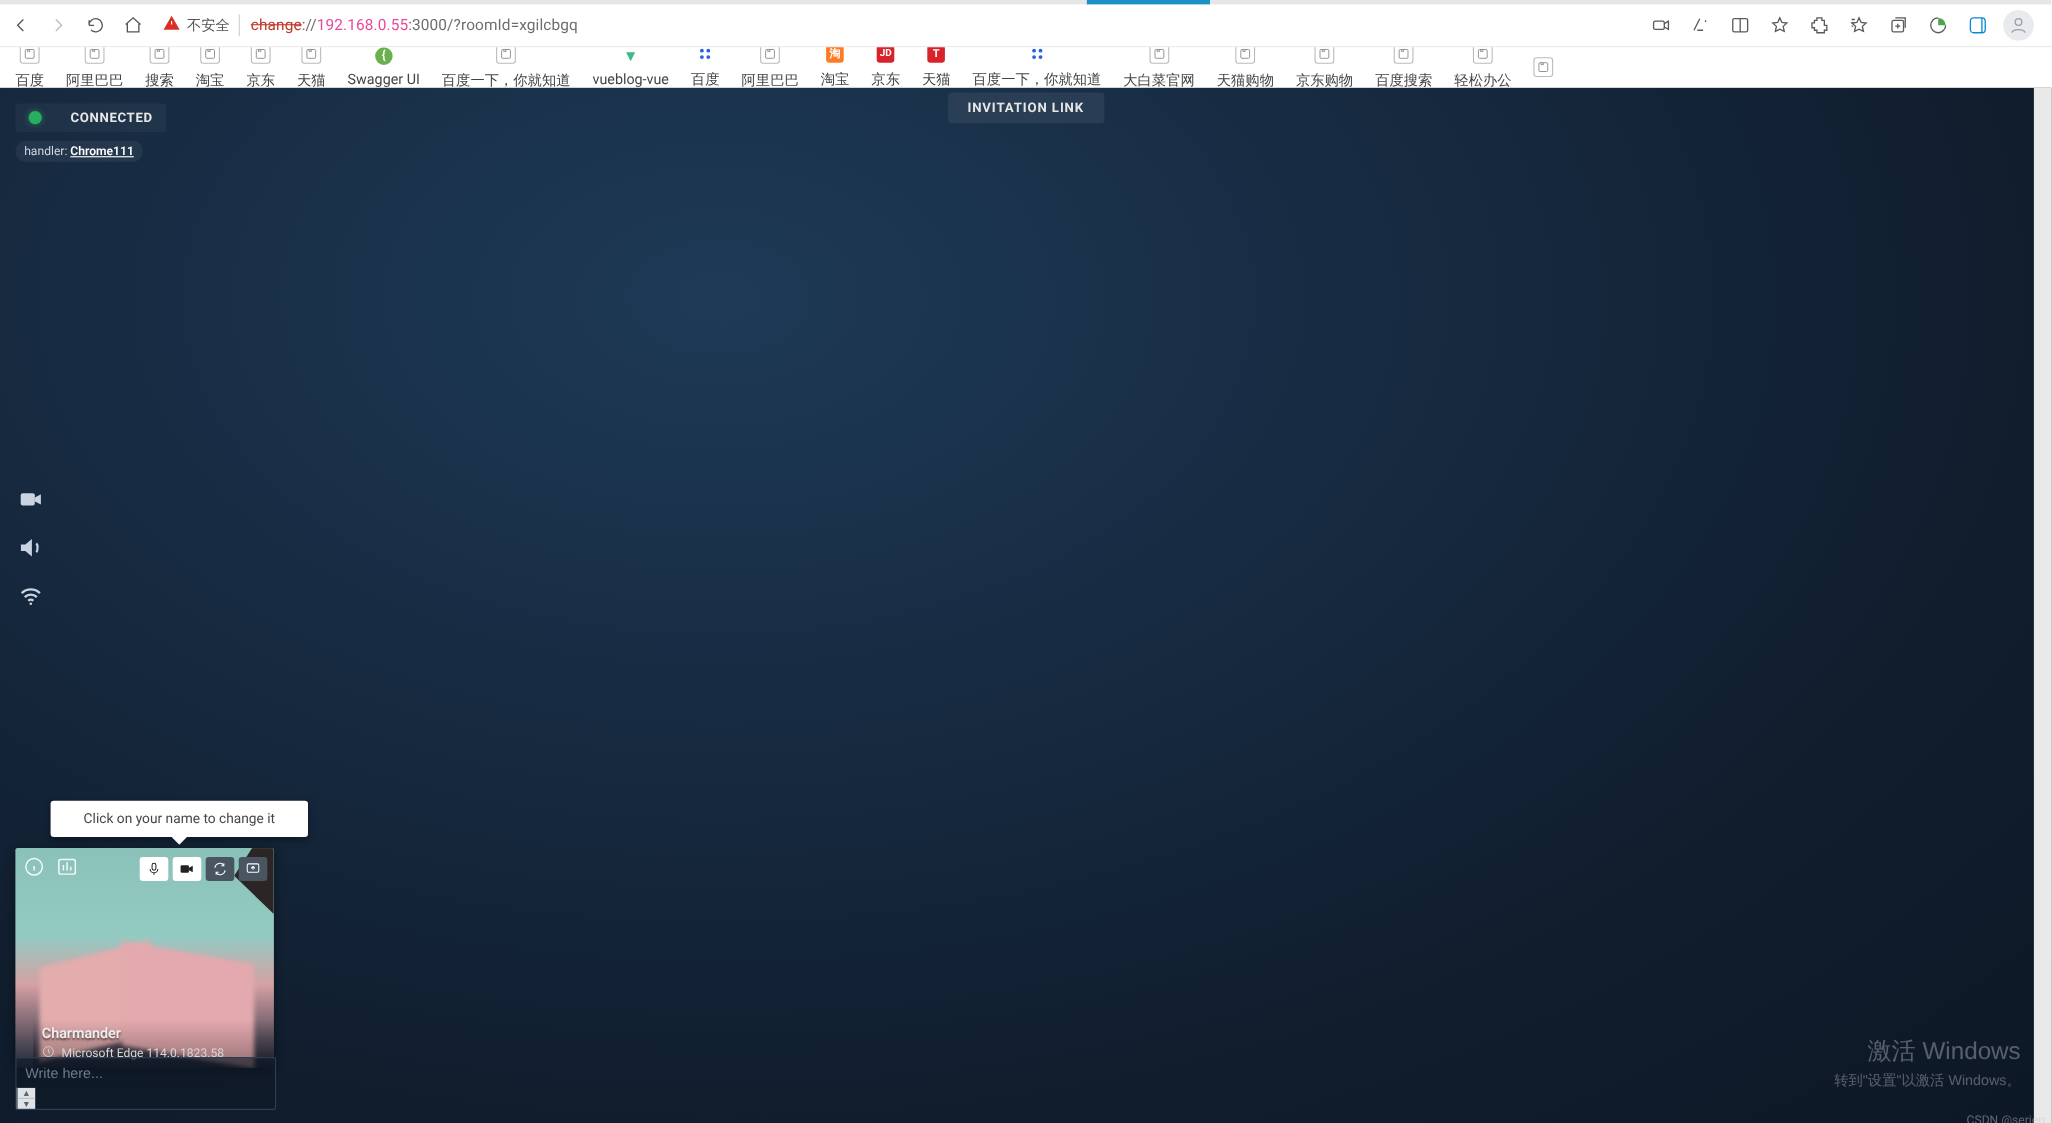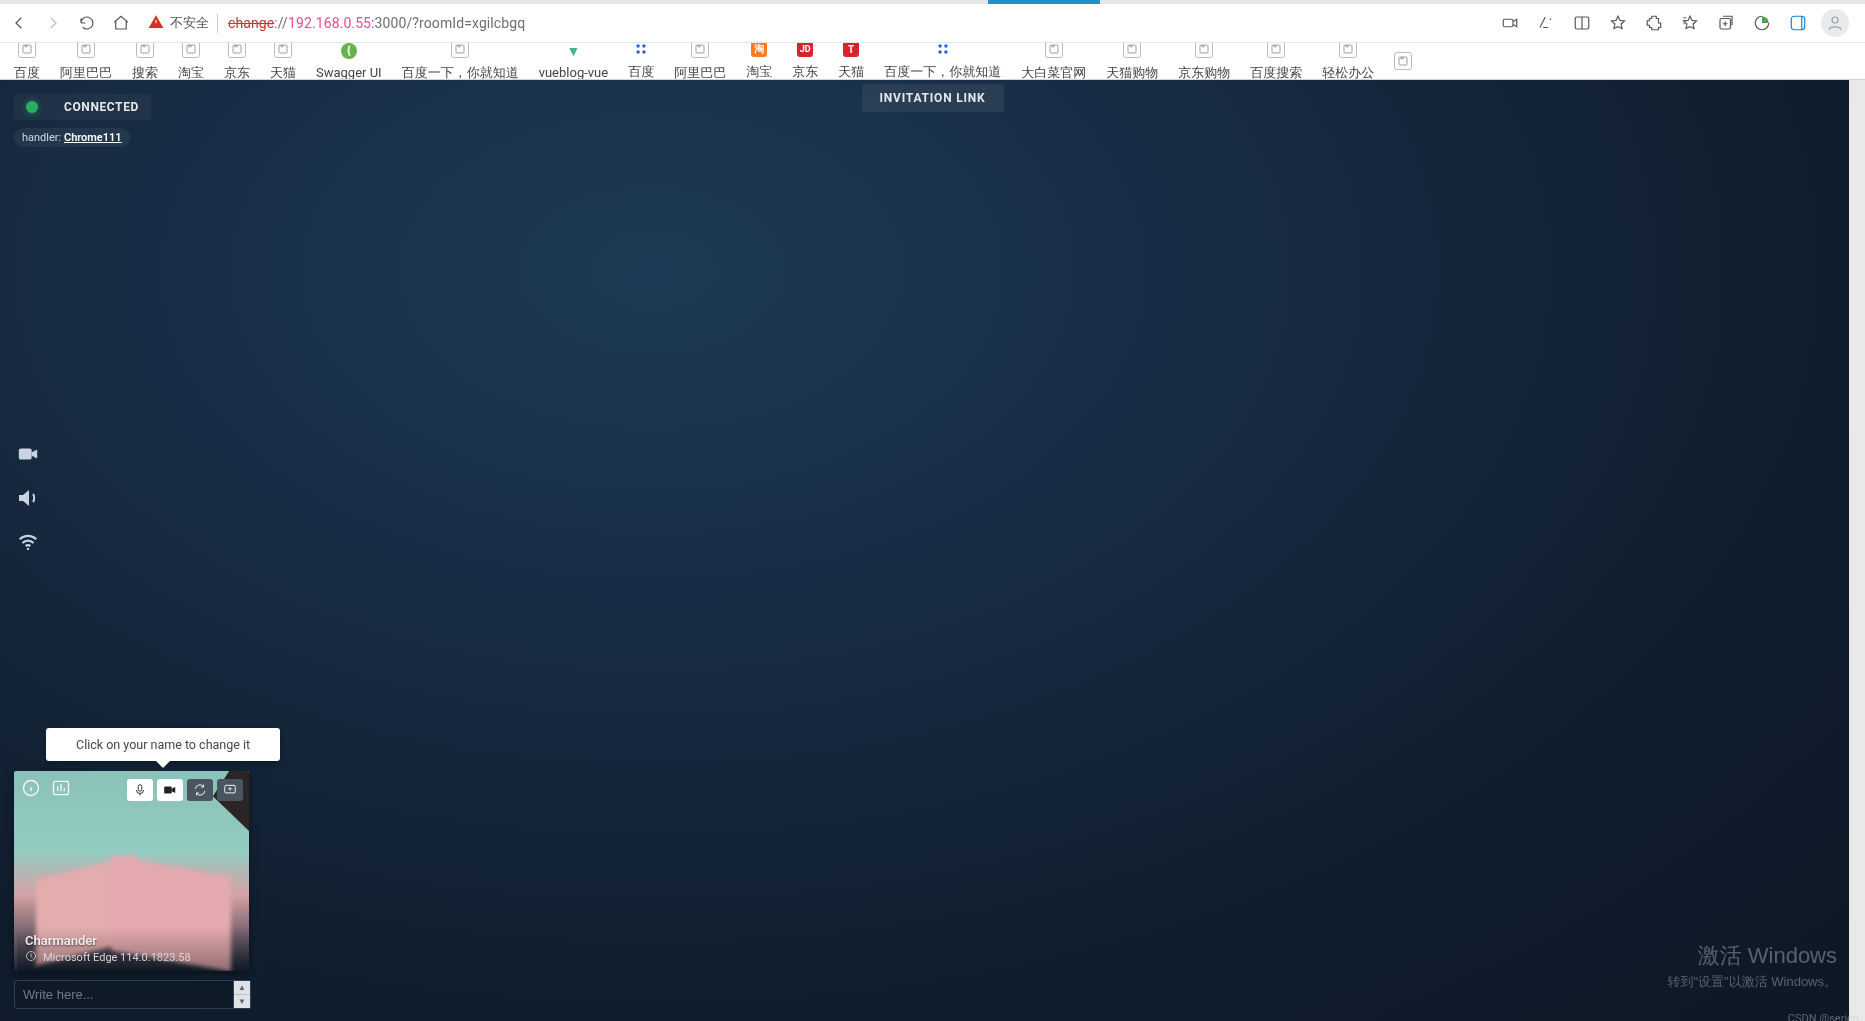--- a/index.html
+++ b/index.html
@@ -290,21 +290,21 @@
     color: #222;
     border-radius: 3px;
     cursor: pointer;
   }
   .pill-btn.dark {
     background: #4a5562;
     color: #fff;
   }
   .tile-overlay-bottom {
     position: absolute;
-    left: 3px; right: 0; bottom: 0;
+    left: 16px; right: 0; bottom: 0;
     padding: 6px 8px 6px 8px;
     background: linear-gradient(transparent, rgba(0,0,0,.35));
     color: #efefef;
     font-size: 13px;
   }
   .tile-overlay-bottom .uname {
     font-weight: 600;
     text-shadow: 0 1px 2px rgba(0,0,0,.6);
   }
   .tile-overlay-bottom .device-row {
@@ -318,20 +318,21 @@
   
   .chat-input-wrap {
     position: absolute;
     left: 14px;
     bottom: 22px;
     width: 235px;
     display: flex;
     background: rgba(15,25,38,.6);
     border: 1px solid #2e3e52;
     border-radius: 2px;
+    flex-direction: column;
   }
   .chat-input {
     flex: 1;
     background: transparent;
     border: none;
     outline: none;
     color: #cbd3dd;
     font-size: 13px;
     padding: 6px 8px;
   }

